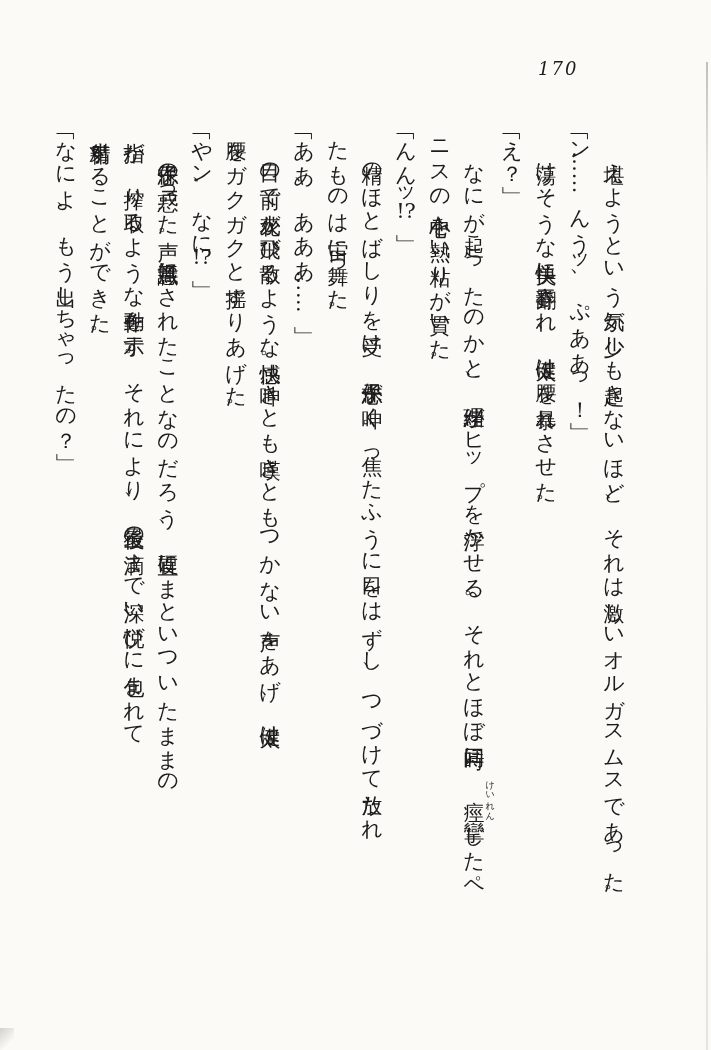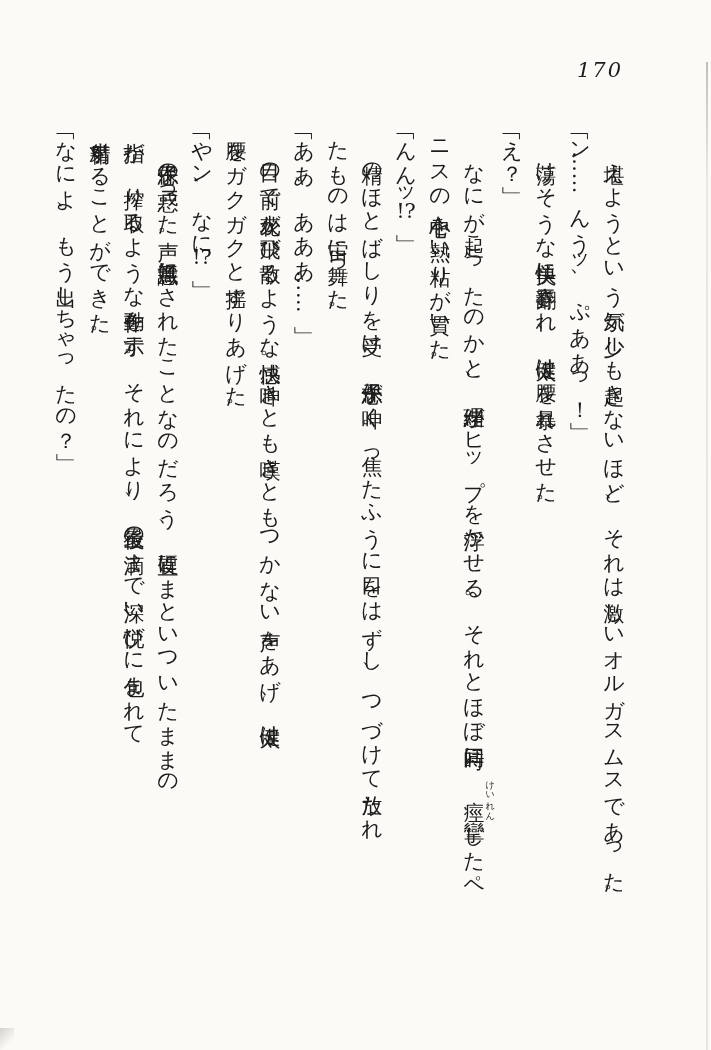--- a/index.html
+++ b/index.html
@@ -8,22 +8,22 @@
     width: 711px;
     height: 1050px;
     background: var(--paper, #fbfaf6);
     overflow: hidden;
     font-family: "DejaVu Serif", "Liberation Serif", serif;
     color: var(--ink, #1c1c1c);
   }
   .page-number {
     position: absolute;
     top: 58px;
-    left: 577px;
-    font-size: 21px;
+    left: 538px;
+    font-size: 18px;
     font-style: italic;
     letter-spacing: 2px;
     color: var(--ink, #1c1c1c);
   }
   .page-text {
     position: absolute;
     top: 126px;
     right: 80px;
     height: 864px;
     writing-mode: vertical-rl;

